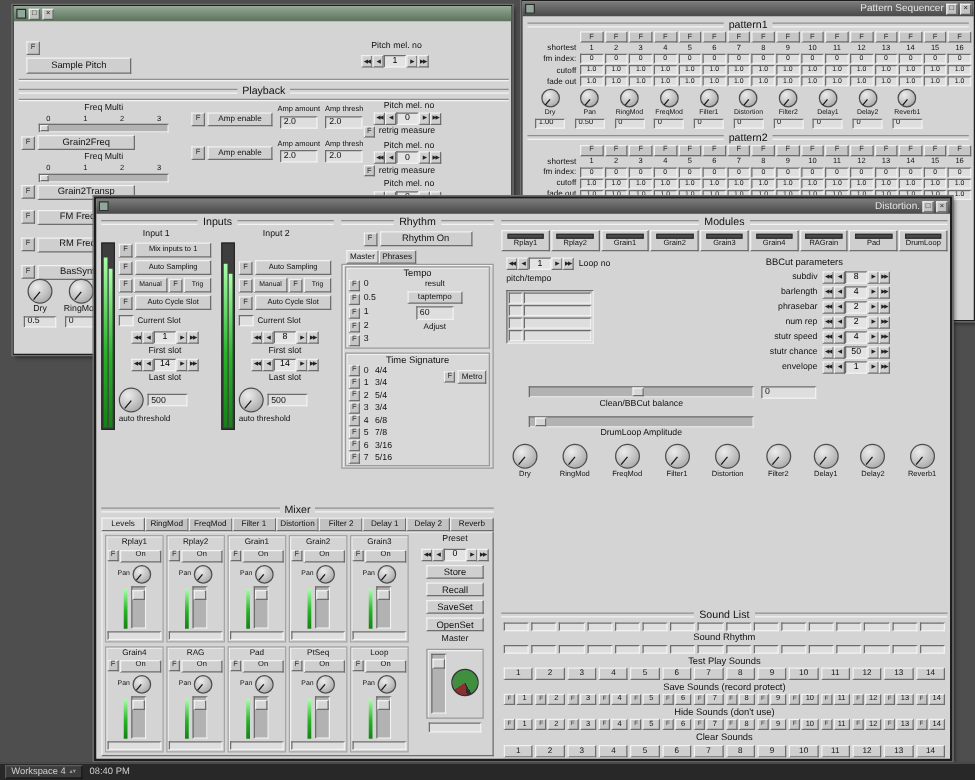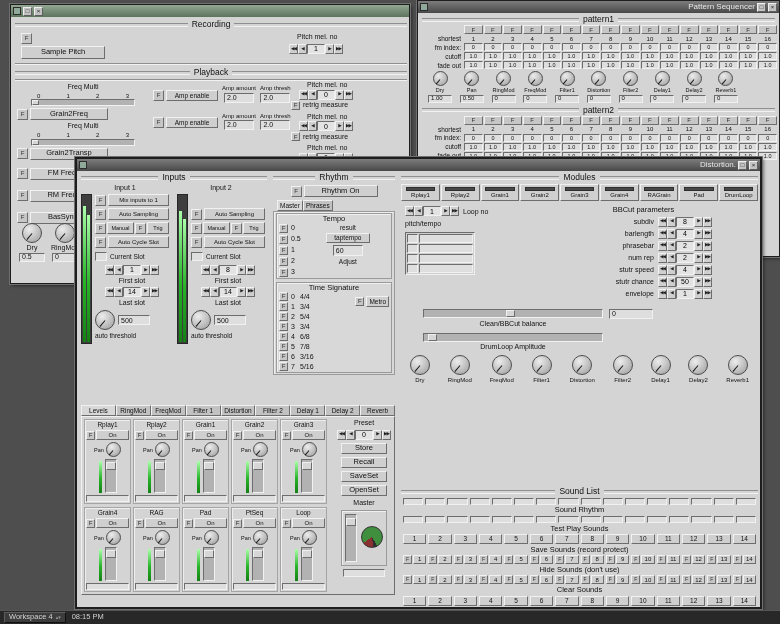--- a/index.html
+++ b/index.html
@@ -50,21 +50,20 @@
 </head>
 <body>
 
 <div class="win" style="left:10px;top:4px;width:400px;height:280px;z-index:1">
   <div class="tbar green">
     <span class="ticon"></span>
     <button class="tbtn">□</button>
     <button class="tbtn">×</button>
   </div>
   <div style="position:relative;height:266px;overflow:hidden">
-    <div class="ph abs" style="left:4px;top:3px;width:392px">Recording</div>
     <button class="f abs" style="left:10px;top:16px">F</button>
     <button class="btn abs" style="left:10px;top:29px;width:84px;height:13px">Sample Pitch</button>
     <span class="lbl abs" style="left:286px;top:16px">Pitch mel. no</span>
     <div class="spin abs" style="left:278px;top:27px">
         <button class="sa">◀◀</button>
         <button class="sa">◀</button>
         <span class="sv">1</span>
         <button class="sa">▶</button>
         <button class="sa">▶▶</button>
       </div>
@@ -988,20 +987,21 @@
           <span class="lbl" style="font-size:6px">Delay2</span>
         </div>
           <div class="col" style="align-items:center;gap:2px">
           <div class="knob"></div>
           <span class="lbl" style="font-size:6px">Reverb1</span>
         </div>
         </div>
     </div>
 
     <div class="abs" style="left:4px;top:232px;width:314px">
+      <div class="ph">Mixer</div>
       <div class="row tabs" style="margin-top:2px">
 
       <span class="tab" style="flex:1;text-align:center">Levels</span>
           <span class="tab" style="flex:1;text-align:center">RingMod</span>
           <span class="tab" style="flex:1;text-align:center">FreqMod</span>
           <span class="tab" style="flex:1;text-align:center">Filter 1</span>
           <span class="tab" style="flex:1;text-align:center">Distortion</span>
           <span class="tab" style="flex:1;text-align:center">Filter 2</span>
           <span class="tab" style="flex:1;text-align:center">Delay 1</span>
           <span class="tab" style="flex:1;text-align:center">Delay 2</span>
@@ -1421,14 +1421,14 @@
     </div>
 
   </div>
 </div>
 
 <div class="abs row" style="left:0;top:610px;width:780px;height:14px;background:#282828;border-top:1px solid #555;gap:6px;padding:0 4px;z-index:5">
   <div class="row" style="gap:3px;background:#3c3c3c;border:1px solid;border-color:#5c5c5c #101010 #101010 #5c5c5c;height:11px;padding:0 4px">
     <span style="font-size:7.5px;color:#d2d2d2">Workspace 4</span>
     <span style="font-size:5px;color:#9a9a9a">▴▾</span>
   </div>
-  <span style="font-size:7.5px;color:#d2d2d2">08:15 PM</span>
+  <span style="font-size:7.5px;color:#d2d2d2">08:40 PM</span>
 </div>
 
 </body></html>

